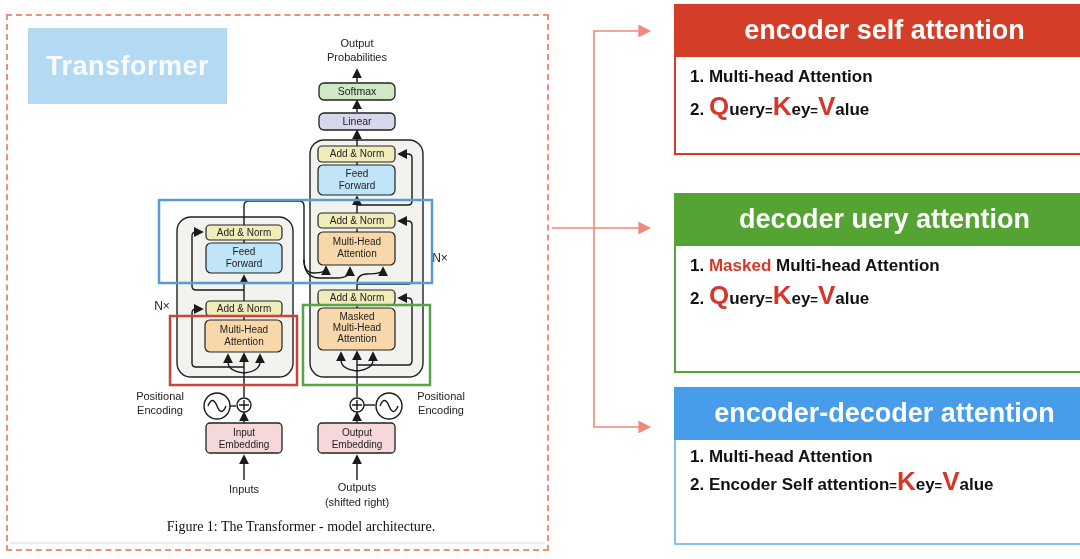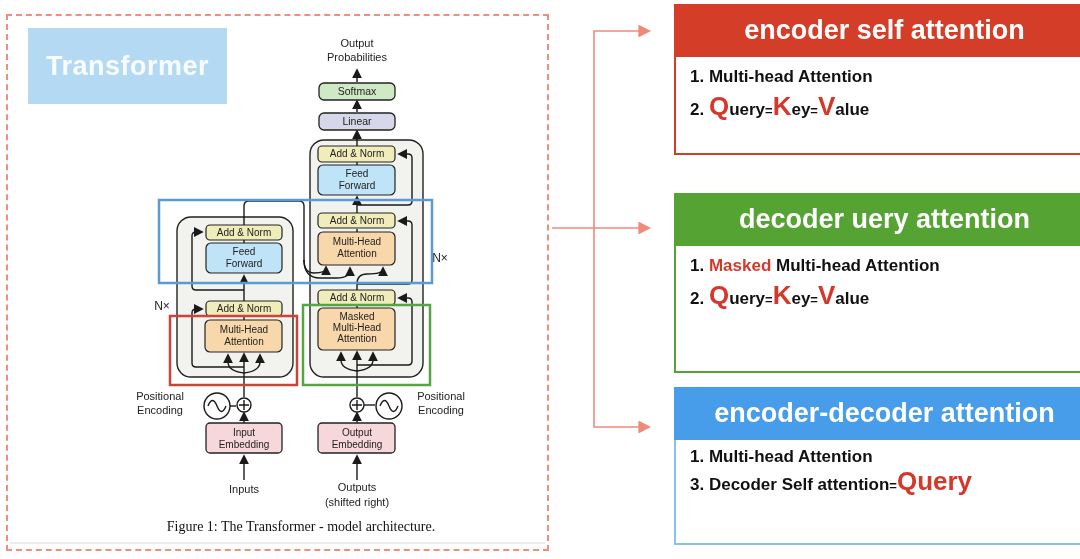--- a/index.html
+++ b/index.html
@@ -240,17 +240,17 @@
     <div class="panel-body">
       <div class="line"><span class="seg-plain">1. </span><span class="seg-red">Masked</span><span class="seg-plain"> Multi-head Attention</span></div>
       <div class="line"><span class="seg-plain">2. </span><span class="seg-big">Q</span><span class="seg-plain">uery</span><span class="seg-eq">=</span><span class="seg-big">K</span><span class="seg-plain">ey</span><span class="seg-eq">=</span><span class="seg-big">V</span><span class="seg-plain">alue</span></div>
     </div>
   </div>
 
   <div class="panel" id="panel-blue">
     <div class="panel-header">encoder-decoder attention</div>
     <div class="panel-body">
       <div class="line"><span class="seg-plain">1. Multi-head Attention</span></div>
-      <div class="line"><span class="seg-plain">3. Decoder Self attention</span><span class="seg-eq">=</span><span class="seg-big">Query</span></div>
+      <div class="line"><span class="seg-plain">2. Encoder Self attention</span><span class="seg-eq">=</span><span class="seg-big">K</span><span class="seg-plain">ey</span><span class="seg-eq">=</span><span class="seg-big">V</span><span class="seg-plain">alue</span></div>
     </div>
   </div>
 
 </div>
 
 </body></html>

